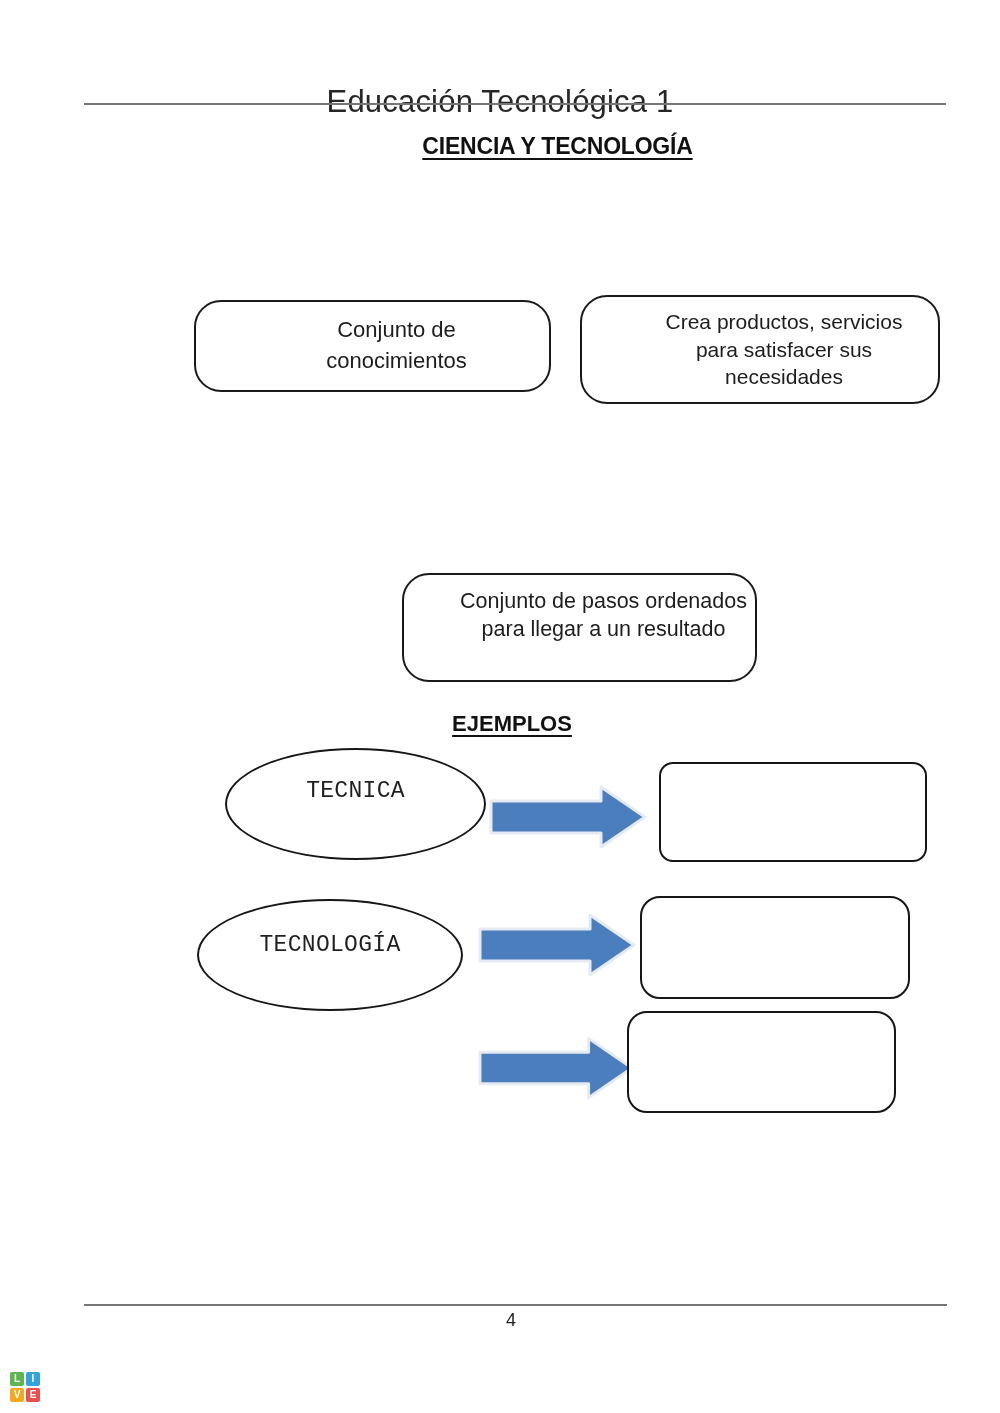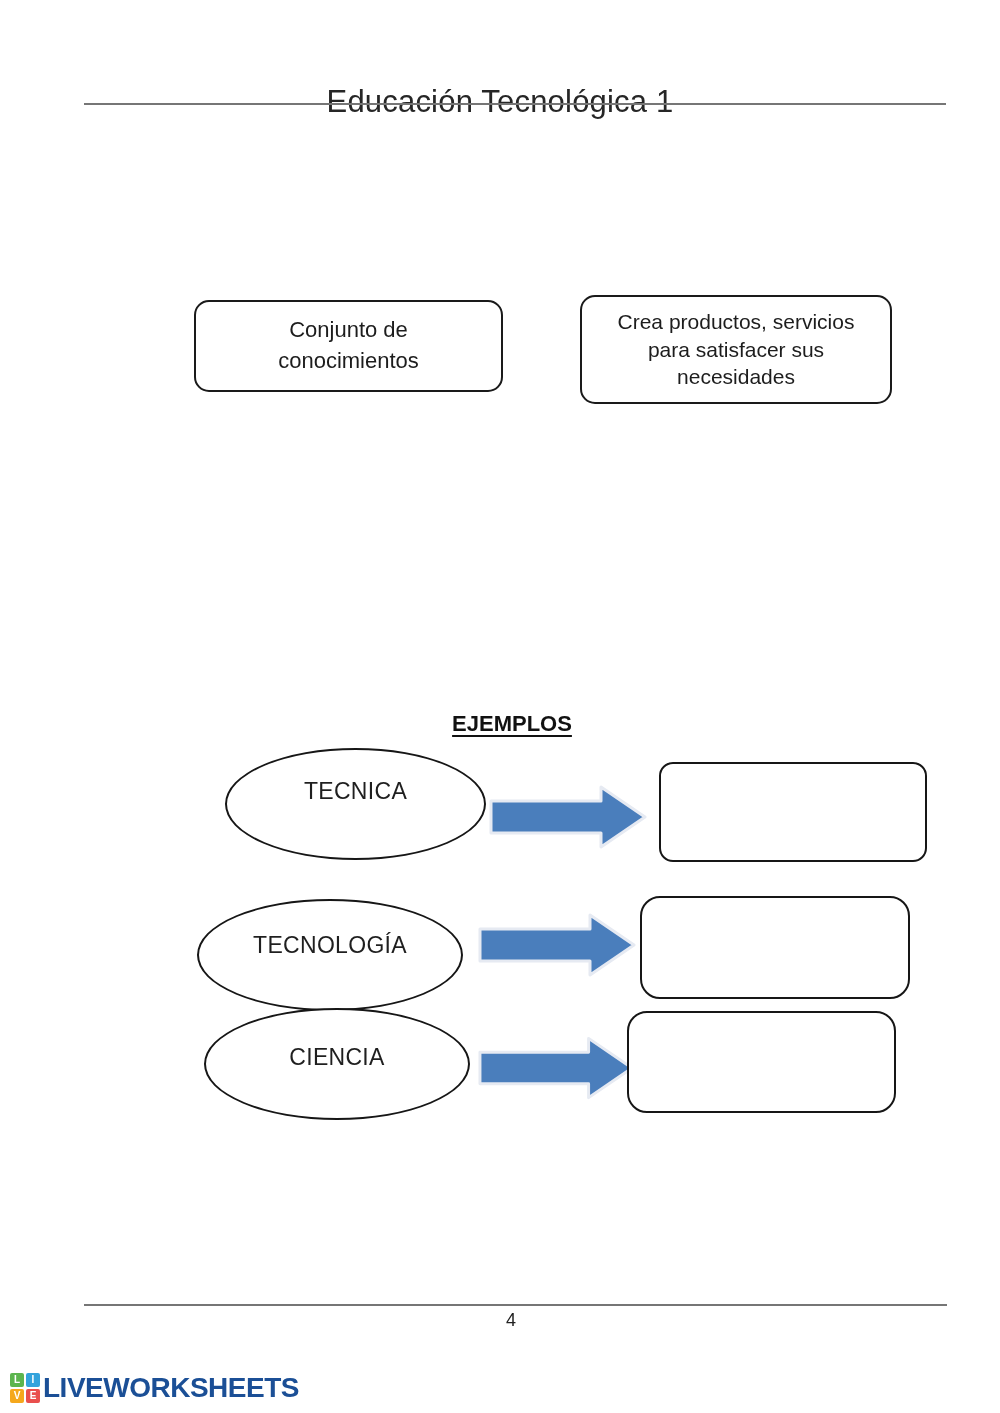--- a/index.html
+++ b/index.html
@@ -19,23 +19,24 @@
   .header-rule { left:84px; top:103px; width:862px; }
   .section-heading {
     top:133px; left:380px; width:355px; text-align:center;
     font-size:23px; font-weight:bold; color:#111;
     text-decoration:underline; text-decoration-thickness:2px; text-underline-offset:4px;
     letter-spacing:-0.2px;
   }
 
   
   .defbox {
-    border:2px solid #1a1a1a; border-radius:15px; background:#fff;
+    border:2px solid #1a1a1a; border-radius:27px; background:#fff;
     display:flex; align-items:center; justify-content:center; text-align:center;
     color:#1d1d1d;
+    padding-left:48px;
   }
   .defbox-conocimientos { left:194px; top:300px; width:305px; height:88px; font-size:22px; line-height:1.4; }
   .defbox-conocimientos span { display:inline-block; width:200px; }
   .defbox-crea { left:580px; top:295px; width:308px; height:105px; font-size:21px; line-height:1.32;align-items:center; }
   .defbox-crea span { display:inline-block; width:262px; }
   .defbox-pasos { left:402px; top:573px; width:303px; height:105px; font-size:21.5px; line-height:1.3;
                   align-items:flex-start; padding-top:0; }
   .defbox-pasos span { display:inline-block; width:292px; margin-top:13px; }
 
   .examples-heading {
@@ -46,21 +47,21 @@
 
   
   .term-ellipse {
     border:2px solid #161616; border-radius:50%; background:#fff;
     display:flex; align-items:center; justify-content:center;
     font-size:23px; color:#1f1f1f; letter-spacing:0.3px;
   }
   .ellipse-1 { left:225px; top:748px; width:261px; height:112px; padding-bottom:26px; box-sizing:content-box; }
   .ellipse-2 { left:197px; top:899px; width:266px; height:112px; padding-bottom:20px; }
   .ellipse-3 { left:204px; top:1008px; width:266px; height:112px; padding-bottom:14px; }
-  .ellipse-1, .ellipse-2, .ellipse-3 { box-sizing:border-box; }
+  .ellipse-1, .ellipse-2, .ellipse-3 { box-sizing:border-box;font-family:Liberation Mono, monospace; }
 
   .arrow-svg { display:block; }
   .arrow-1 { left:488px; top:784px; }
   .arrow-2 { left:477px; top:912px; }
   .arrow-3 { left:477px; top:1035px; }
 
   .answer-box { border:2px solid #161616; background:#fff; }
   .answer-1 { left:659px; top:762px; width:264px; height:96px; border-radius:14px; }
   .answer-2 { left:640px; top:896px; width:266px; height:99px; border-radius:20px; }
   .answer-3 { left:627px; top:1011px; width:265px; height:98px; border-radius:20px; }
@@ -81,62 +82,62 @@
   .tile-e { background:#e94f4d; }
   .logo-wordmark { font-size:28px; font-weight:bold; color:#1b4f96; letter-spacing:-0.5px; }
 </style>
 </head>
 <body>
 
 <div class="page">
 
   <div class="abs doc-title">Educación Tecnológica 1</div>
   <div class="abs header-rule"></div>
+  <div class="abs section-heading">CIENCIA Y TECNOLOGÍA</div>
 
   <div class="abs defbox defbox-conocimientos">
     <span>Conjunto de conocimientos</span>
   </div>
 
   <div class="abs defbox defbox-crea">
     <span>Crea productos, servicios para satisfacer sus necesidades</span>
   </div>
 
+  <div class="abs defbox defbox-pasos">
+    <span>Conjunto de pasos ordenados para llegar a un resultado</span>
+  </div>
 
   <div class="abs examples-heading">EJEMPLOS</div>
 
   <div class="abs term-ellipse ellipse-1">
     <span>TECNICA</span>
   </div>
   <svg class="abs arrow-svg arrow-1" width="160" height="66" viewBox="0 0 160 66">
     <path d="M3,17 L113,17 L113,3 L157,33 L113,63 L113,49 L3,49 Z" stroke="#e6eaf2" stroke-width="3" stroke-linejoin="round" fill="#4a7ebc"></path>
   </svg>
   <div class="abs answer-box answer-1"></div>
 
   <div class="abs term-ellipse ellipse-2">
     <span>TECNOLOGÍA</span>
   </div>
   <svg class="abs arrow-svg arrow-2" width="160" height="66" viewBox="0 0 160 66">
     <path d="M3,17 L113,17 L113,3 L157,33 L113,63 L113,49 L3,49 Z" stroke="#e6eaf2" stroke-width="3" stroke-linejoin="round" fill="#4a7ebc"></path>
   </svg>
   <div class="abs answer-box answer-2"></div>
 
-  <div class="abs term-ellipse ellipse-3">
-    <span>CIENCIA</span>
-  </div>
   <svg class="abs arrow-svg arrow-3" width="158" height="66" viewBox="0 0 160 66">
     <path d="M3,17 L113,17 L113,3 L157,33 L113,63 L113,49 L3,49 Z" stroke="#e6eaf2" stroke-width="3" stroke-linejoin="round" fill="#4a7ebc"></path>
   </svg>
   <div class="abs answer-box answer-3"></div>
 
   <div class="abs footer-rule"></div>
   <div class="abs page-number">4</div>
 
   <div class="abs logo">
     <div class="logo-tiles">
       <span class="tile tile-l">L</span>
       <span class="tile tile-i">I</span>
       <span class="tile tile-v">V</span>
       <span class="tile tile-e">E</span>
     </div>
-    <span class="logo-wordmark">LIVEWORKSHEETS</span>
   </div>
 
 </div>
 
 </body></html>

